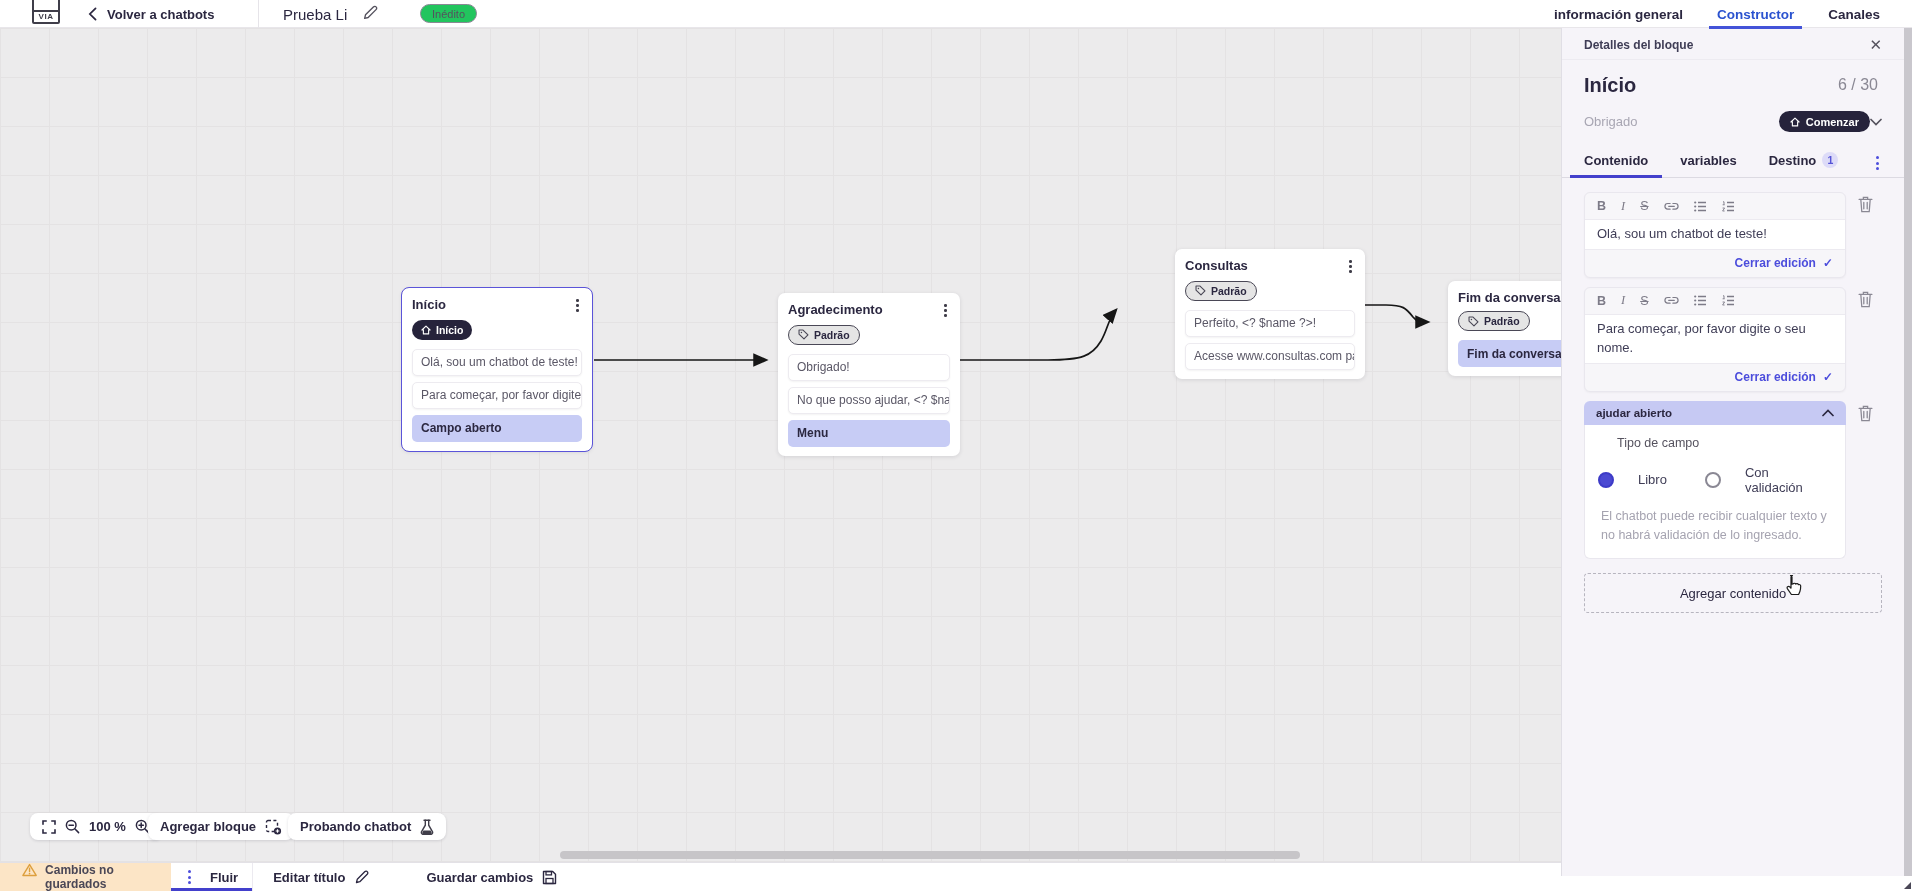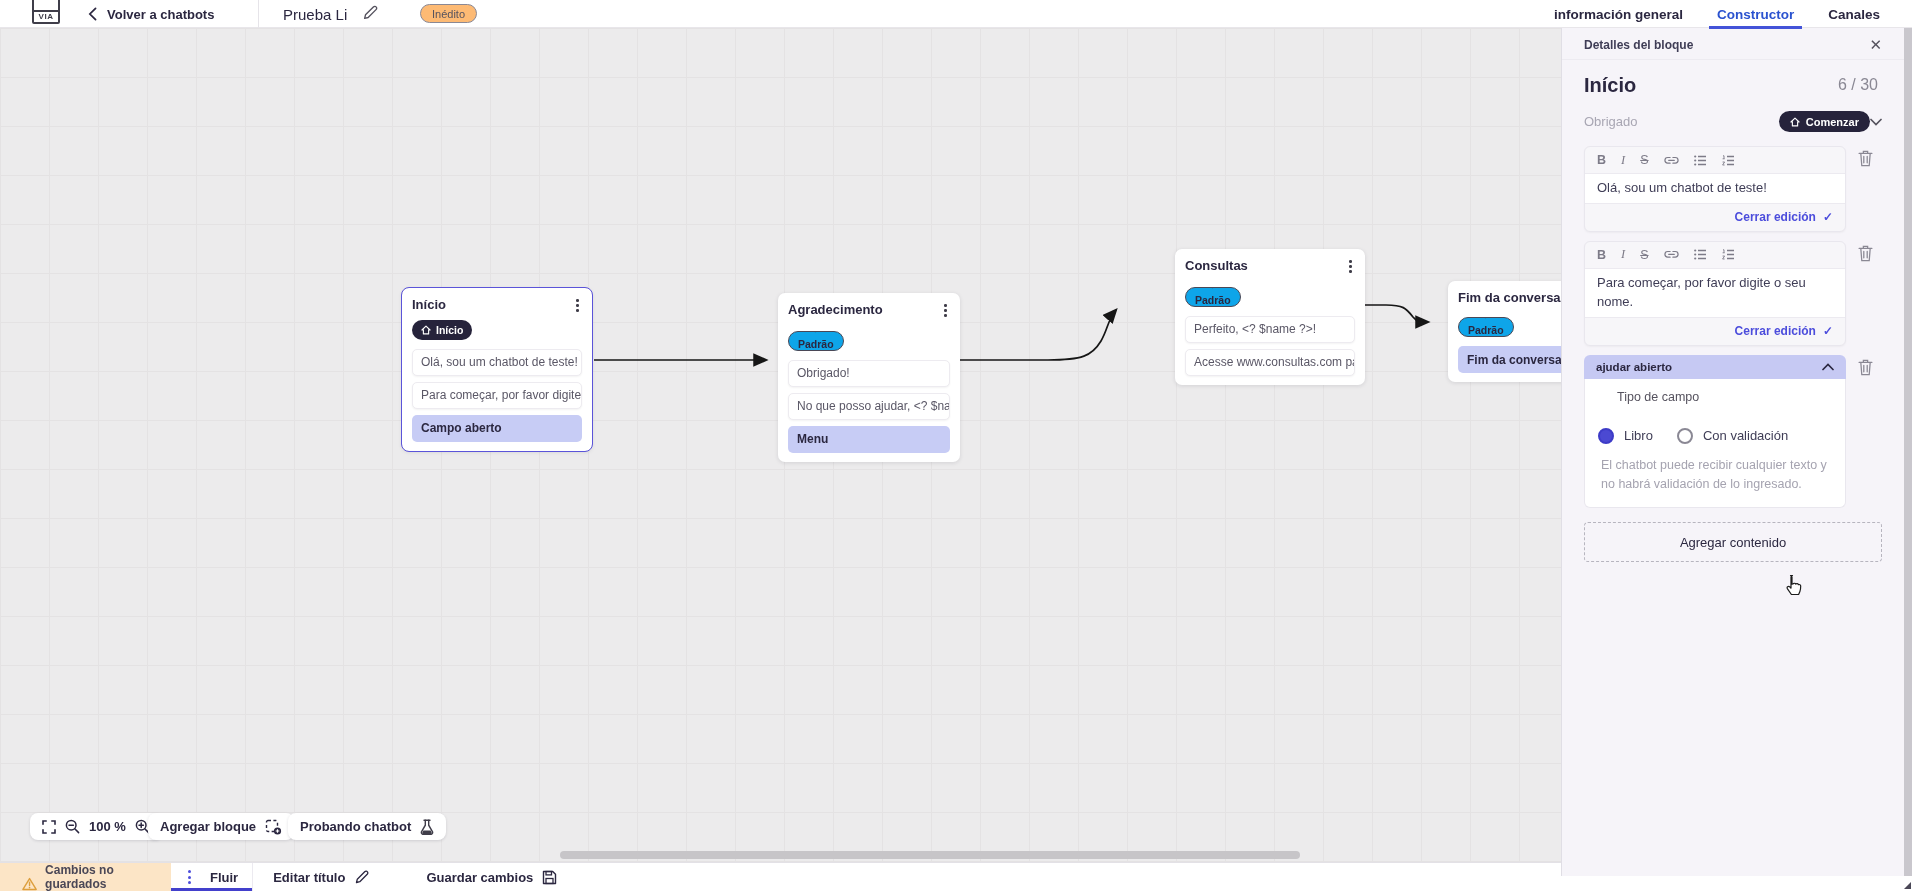--- a/index.html
+++ b/index.html
@@ -11,21 +11,21 @@
             border-bottom:1px solid #e8e6ea; z-index:40; }
   .logo { position:absolute; left:32px; top:-6px; width:28px; height:30px; border:2px solid #3f3d49;
           border-radius:2px; display:flex; align-items:flex-end; justify-content:center; background:#fff; }
   .logo span { font-size:8px; font-weight:700; color:#3f3d49; letter-spacing:.5px; border-top:2px solid #3f3d49; line-height:10px; width:100%; text-align:center;}
   .back-wrap { position:absolute; left:88px; top:0; height:28px; display:flex; align-items:center; gap:10px; cursor:pointer;}
   .back-label { font-size:13px; font-weight:700; color:#2b2740; }
   .tb-divider { position:absolute; left:258px; top:0; width:1px; height:28px; background:#e6e4e9; }
   .doc-title { position:absolute; left:283px; top:0; height:28px; display:flex; align-items:center; font-size:15px; color:#2b2740; }
   .pencil-btn { position:absolute; left:362px; top:4px; }
   .status-pill { position:absolute; left:420px; top:4px; height:19px; padding:0 11px; border:1px solid #8a8894;
-                 border-radius:10px; font-size:11px; color:#55525e; display:flex; align-items:center; background:#fdba74;}
+                 border-radius:10px; font-size:11px; color:#55525e; display:flex; align-items:center; background:#22c55e;}
   .top-tabs { position:absolute; right:30px; top:0; height:28px; display:flex; gap:30px; }
   .top-tab { height:28px; display:flex; align-items:center; font-size:13.5px; font-weight:700; color:#2b2740;
              cursor:pointer; position:relative; padding:0 2px;}
   .top-tab.active { color:#2a52cf; }
   .top-tab.active::after { content:""; position:absolute; left:-6px; right:-6px; bottom:-1px; height:3px; background:#4353d8; }
 
   
   .canvas { position:absolute; left:0; top:28px; width:1561px; height:834px; overflow:hidden;
             background:#ecebec;
             background-image:linear-gradient(#e4e2e3 1px, transparent 1px),
@@ -37,35 +37,35 @@
            box-shadow:0 1px 4px rgba(30,30,50,.12); }
   .block.selected { outline:1.6px solid #5b54d9; }
   .bhead { display:flex; justify-content:space-between; align-items:flex-start; }
   .btitle { font-size:13px; font-weight:700; color:#2b2740; white-space:nowrap; }
   .kebab { display:flex; flex-direction:column; gap:2.5px; padding:2px 3px; cursor:pointer; }
   .kebab i { width:2.6px; height:2.6px; border-radius:50%; background:#3f3d49; }
   .kebab.indigo i { background:#4c4ddc; width:3px; height:3px;}
   .pill { display:inline-flex; align-items:center; gap:5px; height:20px; padding:0 9px; border-radius:11px;
           font-size:10.5px; font-weight:700; margin-top:6px; }
   .pill.dark { background:#26233b; color:#fff; }
-  .pill.outline { border:1.4px solid #4a4856; color:#2b2740; background:#0ea5e9;flex-direction:column; }
+  .pill.outline { border:1.4px solid #4a4856; color:#2b2740; background:#e5e5e5; }
   .brows { margin-top:9px; display:flex; flex-direction:column; gap:6px; }
   .brow { border-radius:5px; padding:5.5px 8px; font-size:12px; color:#5a5766; background:#fff;
           border:1px solid #edebf0; box-shadow:0 1px 2px rgba(0,0,0,.05); white-space:nowrap; overflow:hidden; cursor:pointer;}
   .brow.hl { background:#c7ccf5; border:none; color:#2b2740; font-weight:700; padding:6.5px 9px; box-shadow:none; }
 
   
   .cpill { position:absolute; height:27px; background:#fff; border-radius:8px; box-shadow:0 1px 3px rgba(30,30,50,.14);
            display:flex; align-items:center; gap:9px; padding:0 12px; font-size:13px; font-weight:700; color:#2b2740; cursor:pointer;}
   .hscroll { position:absolute; left:560px; top:823px; width:740px; height:8px; border-radius:4px; background:#c7c5c8; cursor:pointer;}
 
   
   .bottombar { position:absolute; left:0; top:862px; width:1912px; height:29px; background:#fff;
                border-top:1px solid #e3e1e6; display:flex; align-items:stretch; z-index:10;}
-  .unsaved { width:171px; background:#fce5c6; display:flex; align-items:flex-end; gap:8px; padding-left:22px;
+  .unsaved { width:171px; background:#fce5c6; display:flex; align-items:flex-start; gap:8px; padding-left:22px;
              font-size:12px; font-weight:700; color:#4a4756; }
   .flow-tab { position:relative; display:flex; align-items:center; gap:16px; padding:0 14px; margin-left:0;
               border-right:1px solid #eceaf0; cursor:pointer;}
   .flow-tab::after { content:""; position:absolute; left:0; right:0; bottom:0; height:3px; background:#4340cc; }
   .flow-label { font-size:13px; font-weight:700; color:#2b2740; }
   .bb-item { display:flex; align-items:center; gap:9px; font-size:13px; font-weight:700; color:#2b2740;
              padding:0 10px; cursor:pointer;}
   .bb-item.edit { margin-left:10px; }
   .bb-item.save { margin-left:36px; }
 
@@ -112,21 +112,21 @@
   .efooter .chk { font-size:12px; font-weight:700; color:#4c4ddc; }
   .trash { margin-top:4px; cursor:pointer; }
 
   .ofcard { width:262px; border-radius:6px; }
   .ofhead { display:flex; justify-content:space-between; align-items:center; background:#c6c9f3;
             border-radius:6px 6px 0 0; padding:5px 12px; height:24px; cursor:pointer;}
   .ofhead span { font-size:11.5px; font-weight:700; color:#2b2740; }
   .ofbody { background:#fff; border:1px solid #e9e7ee; border-top:none; border-radius:0 0 6px 6px;
             padding:11px 8px 13px; }
   .oflabel { font-size:12.5px; color:#55525e; padding-left:24px; }
-  .ofradios { display:flex; align-items:center; gap:10px; margin-top:24px; padding-left:5px; }
+  .ofradios { display:flex; align-items:center; gap:24px; margin-top:15px; padding-left:5px; }
   .radio { width:16px; height:16px; border-radius:50%; border:2px solid #8a8894; background:#fff; cursor:pointer; flex:none;}
   .radio.sel { border:2px solid #3d3bc7; background:#4b49d2; }
   .radio-label { font-size:13px; color:#3f3d56; margin-right:14px; }
   .ofhelp { margin-top:12px; padding:0 8px 0 8px; font-size:12.5px; color:#a5a3b0; line-height:1.55; }
 
   .add-content { margin:14px 0 0 22px; width:298px; height:40px; border:1.4px dashed #b7b5bf; border-radius:4px;
                  display:flex; align-items:center; justify-content:center; font-size:13px; color:#2b2740; cursor:pointer;}
   .cursor-hand { position:absolute; left:222px; top:546px; }
 
   svg { display:block; }
@@ -342,20 +342,37 @@
               <path d="M1.5 8 L8 1.8 L14.5 8 M3.8 7v7.2h8.4V7" stroke="#fff" stroke-width="1.8" fill="none" stroke-linecap="round" stroke-linejoin="round"></path>
             </svg>
           <span>Comenzar</span>
         </div>
         <svg width="12" height="8" viewBox="0 0 12 8">
             <path d="M1 1.5 L6 6.5 L11 1.5" stroke="#55525e" stroke-width="1.7" fill="none" stroke-linecap="round"></path>
           </svg>
       </div>
     </div>
 
+    <div class="p-tabs">
+      <div class="p-tab active">
+          <span>Contenido</span>
+        </div>
+      <div class="p-tab">
+          <span>variables</span>
+        </div>
+      <div class="p-tab">
+        <span>Destino</span>
+        <span class="tbadge">1</span>
+      </div>
+      <span class="kebab indigo">
+          <i></i>
+          <i></i>
+          <i></i>
+        </span>
+    </div>
 
     <div class="p-body">
 
       <div class="card-row">
         <div class="ecard">
           <div class="etoolbar">
             <span class="tbtn b">B</span>
             <span class="tbtn i">I</span>
             <span class="tbtn s">S</span>
             <span class="tbtn">

